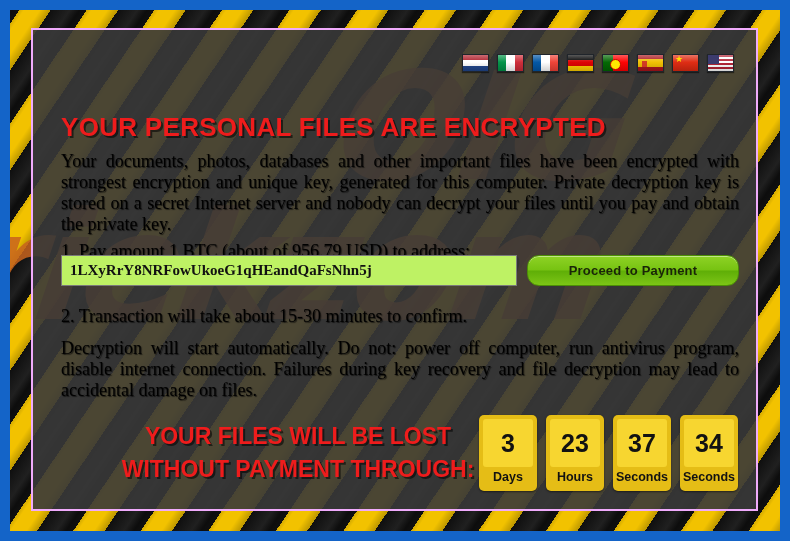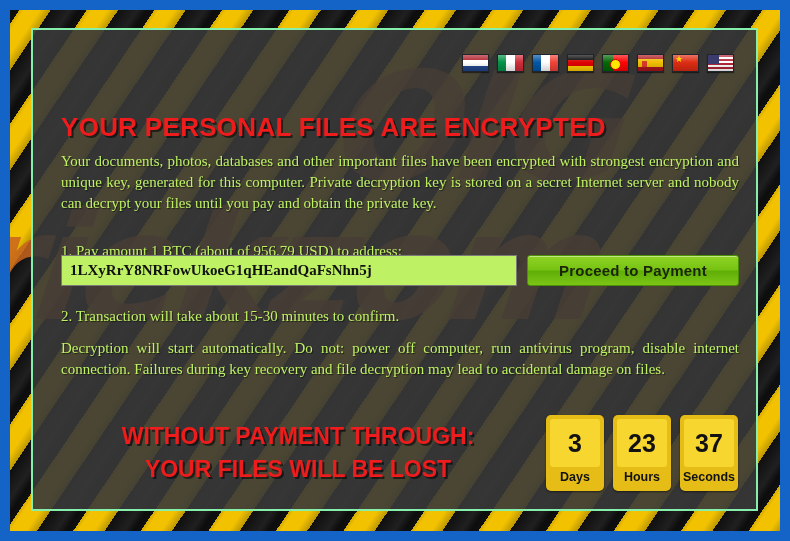--- a/index.html
+++ b/index.html
@@ -81,21 +81,21 @@
   }
 
   
   .panel {
     position: absolute;
     left: 31px;
     top: 28px;
     width: 727px;
     height: 483px;
     background: rgba(56,56,56,0.90);
-    border: 2px solid #86efac;
+    border: 2px solid #f0abfc;
     box-sizing: border-box;
     overflow: hidden;
   }
 
   
   .flags {
     position: absolute;
     right: 22px;
     top: 24px;
     display: flex;
@@ -156,23 +156,23 @@
     letter-spacing: 0.3px;
     text-shadow: 2px 2px 0 rgba(0,0,0,0.55);
     font-family: "Liberation Sans", sans-serif;
   }
 
   
   .body-text {
     position: absolute;
     left: 28px;
     width: 678px;
-    color: #bef264;
+    color: #000000;
     font-family: "Liberation Serif", serif;
-    font-size: 15px;
+    font-size: 18px;
     line-height: 21px;
     text-shadow: 1px 1px 1px rgba(0,0,0,0.6);
   }
   .intro { top: 121px; text-align: justify; }
   .step1 { top: 192px; margin-top: 19px; }
   .step2 { top: 276px; }
   .warn  { top: 308px; text-align: justify; }
 
   
   .addr-row {
@@ -198,23 +198,23 @@
     outline: none;
   }
   .pay-btn {
     position: absolute;
     right: 0; top: 0;
     width: 212px;
     height: 31px;
     box-sizing: border-box;
     background: linear-gradient(180deg,#8ed225 0%, #77c312 48%, #5fae07 52%, #7cc516 100%);
     border: 1px solid #4d8f06;
-    border-radius: 3px;
+    border-radius: 12px;
     color: #1a2508;
-    font-size: 15px;
+    font-size: 13px;
     font-weight: bold;
     letter-spacing: 0.2px;
     cursor: pointer;
     font-family: "Liberation Sans", sans-serif;
     box-shadow: inset 0 1px 0 rgba(255,255,255,0.45);
   }
 
   
   .bottom-warn {
     position: absolute;
@@ -322,33 +322,37 @@
     <div class="addr-row">
       <input class="addr-input" type="text" readonly="" value="1LXyRrY8NRFowUkoeG1qHEandQaFsNhn5j" style="">
       <button class="pay-btn">Proceed to Payment</button>
     </div>
 
     <div class="body-text step2">2. Transaction will take about 15-30 minutes to confirm.</div>
 
     <div class="body-text warn">Decryption will start automatically. Do not: power off computer, run antivirus program, disable internet connection. Failures during key recovery and file decryption may lead to accidental damage on files.</div>
 
     <div class="bottom-warn">
+      <div>YOUR FILES WILL BE LOST</div>
       <div>WITHOUT PAYMENT THROUGH:</div>
-      <div>YOUR FILES WILL BE LOST</div>
     </div>
 
     <div class="countdown">
       <div class="cd-box">
         <div class="cd-val">3</div>
         <div class="cd-lbl">Days</div>
       </div>
       <div class="cd-box">
         <div class="cd-val">23</div>
         <div class="cd-lbl">Hours</div>
       </div>
       <div class="cd-box">
         <div class="cd-val">37</div>
         <div class="cd-lbl">Seconds</div>
       </div>
+      <div class="cd-box">
+        <div class="cd-val">34</div>
+        <div class="cd-lbl">Seconds</div>
+      </div>
     </div>
 
   </div>
 </div>
 
 </body></html>

